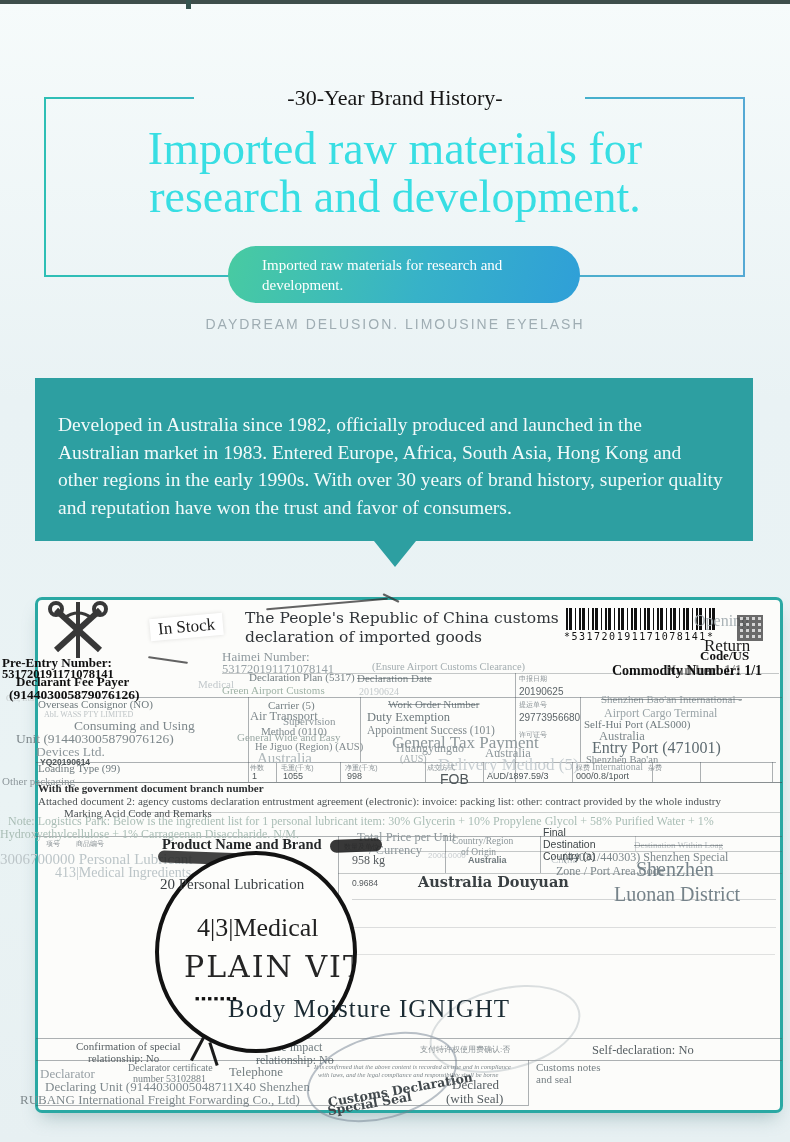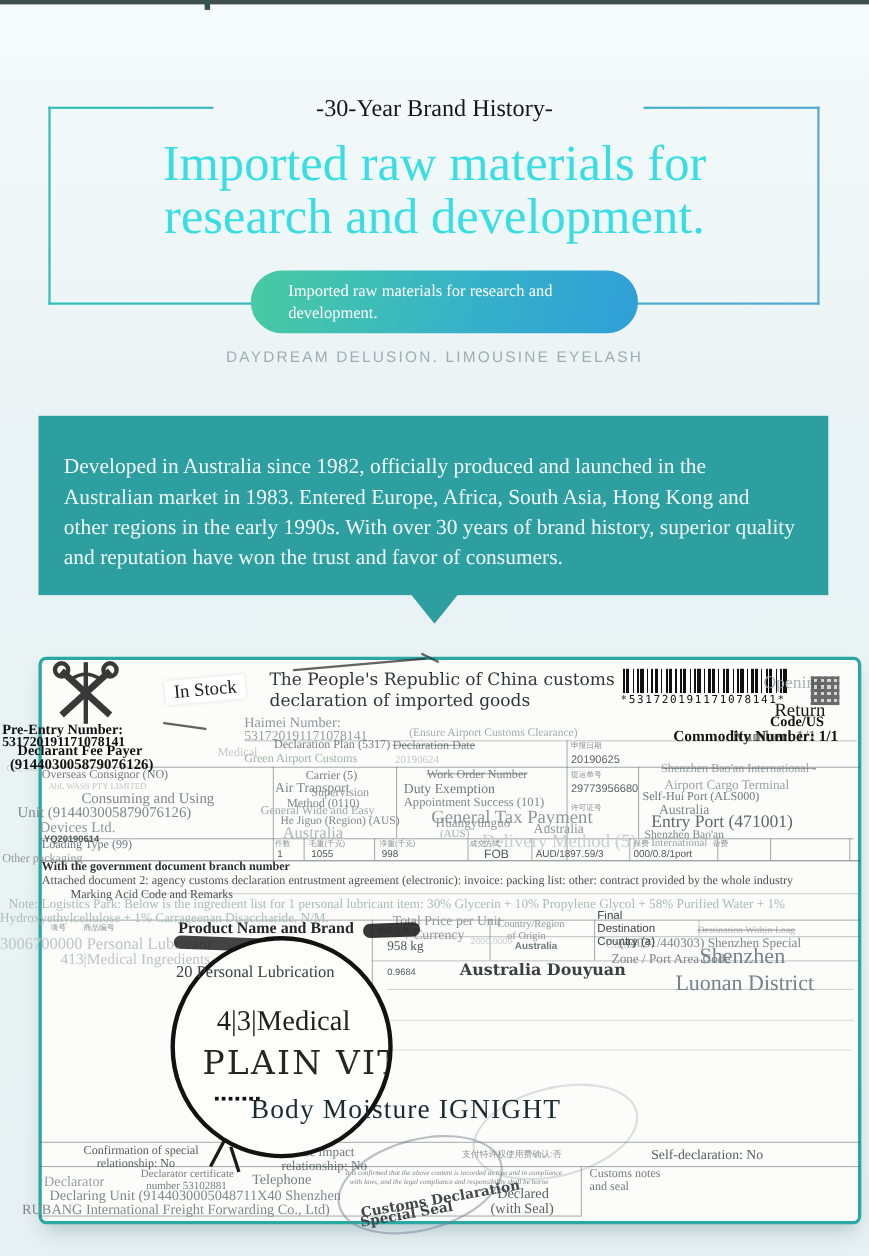--- a/index.html
+++ b/index.html
@@ -164,21 +164,21 @@
   <div class="t z2" style="left:604px;top:707px;font-size:12px;color:#9aa4a8;">Airport Cargo Terminal</div>
 
   <div class="t z1" style="left:6px;top:694px;font-size:8.5px;color:#c6cccd;">Co., Ltd</div>
   <div class="t z2" style="left:38px;top:699px;font-size:11px;color:#6f7a7e;">Overseas Consignor (NO)</div>
   <div class="t z1" style="left:44px;top:711px;font-size:8px;color:#bfc5c7;">AbL WASS PTY LIMITED</div>
   <div class="t z2" style="left:36px;top:719px;font-size:13.5px;color:#7e888c;padding-left:38px;">Consuming and Using</div>
   <div class="t z2" style="left:16px;top:732px;font-size:13.5px;color:#7e888c;">Unit (914403005879076126)</div>
   <div class="t z2" style="left:36px;top:745px;font-size:13.5px;color:#8d979b;">Devices Ltd.</div>
   <div class="t san b z3" style="left:40px;top:758px;font-size:8.5px;color:#4f575a;">YQ20190614</div>
 
-  <div class="t z2" style="left:254px;top:700px;font-size:11px;color:#747f83;padding-left:24px;">Carrier (5)</div>
+  <div class="t z2" style="left:244px;top:700px;font-size:11px;color:#747f83;padding-left:24px;">Carrier (5)</div>
   <div class="t z2" style="left:250px;top:710px;font-size:12.5px;color:#7e888c;">Air Transport</div>
   <div class="t z2" style="left:283px;top:716px;font-size:11px;color:#8d979b;">Supervision</div>
   <div class="t z2" style="left:261px;top:726px;font-size:11px;color:#7e888c;">Method (0110)</div>
   <div class="t z1" style="left:237px;top:732px;font-size:11px;color:#9aa8a4;text-align:center;">General Wide and Easy</div>
   <div class="t z2" style="left:255px;top:741px;font-size:10.5px;color:#7e888c;">He Jiguo (Region) (AUS)</div>
   <div class="t z1" style="left:257px;top:750px;font-size:15px;color:#aeb7ba;">Australia</div>
   <div class="t z2" style="left:367px;top:711px;font-size:12.5px;color:#6f7a7e;">Duty Exemption</div>
   <div class="t z2" style="left:367px;top:724px;font-size:11.5px;color:#7e888c;">Appointment Success (101)</div>
   <div class="t z2" style="left:392px;top:734px;font-size:17px;color:#8d979b;">General Tax Payment</div>
   <div class="t z2" style="left:396px;top:742px;font-size:12px;color:#8d979b;">Huangyunguo</div>
@@ -193,21 +193,21 @@
   <div class="t z2" style="left:38px;top:763px;font-size:11px;color:#6f7a7e;">Loading Type (99)</div>
   <div class="t z2" style="left:2px;top:776px;font-size:11px;color:#8d979b;">Other packaging</div>
 
   <div class="t san z2" style="left:250px;top:764px;font-size:7px;color:#8a9296;">件数</div>
   <div class="t san z2" style="left:252px;top:772px;font-size:9px;color:#4f575a;">1</div>
   <div class="t san z2" style="left:281px;top:764px;font-size:7px;color:#8a9296;">毛重(千克)</div>
   <div class="t san z2" style="left:283px;top:772px;font-size:9px;color:#4f575a;">1055</div>
   <div class="t san z2" style="left:345px;top:764px;font-size:7px;color:#8a9296;">净重(千克)</div>
   <div class="t san z2" style="left:347px;top:772px;font-size:9px;color:#4f575a;">998</div>
   <div class="t san z2" style="left:427px;top:764px;font-size:7px;color:#8a9296;">成交方式</div>
-  <div class="t san z2" style="left:428px;top:772px;font-size:11px;color:#4f575a;padding-left:12px;">FOB</div>
+  <div class="t san z2" style="left:428px;top:772px;font-size:14px;color:#4f575a;padding-left:12px;">FOB</div>
   <div class="t san z2" style="left:487px;top:772px;font-size:9px;color:#4f575a;">AUD/1897.59/3</div>
   <div class="t san z2" style="left:576px;top:764px;font-size:7px;color:#8a9296;">保费</div>
   <div class="t z2" style="left:592px;top:762px;font-size:10px;color:#9aa4a8;">International</div>
   <div class="t san z2" style="left:648px;top:764px;font-size:7px;color:#8a9296;">杂费</div>
   <div class="t san z2" style="left:576px;top:772px;font-size:9px;color:#4f575a;">000/0.8/1port</div>
 
   <div class="t b z3" style="left:38px;top:783px;font-size:11px;color:#2c2f31;">With the government document branch number</div>
   <div class="t z2" style="left:38px;top:796px;font-size:11px;color:#4c5255;">Attached document 2: agency customs declaration entrustment agreement (electronic): invoice: packing list: other: contract provided by the whole industry</div>
   <div class="t z2" style="left:64px;top:808px;font-size:11px;color:#4c5255;">Marking Acid Code and Remarks</div>
   <div class="t z2" style="left:8px;top:815px;font-size:12px;color:#a9bdb5;">Note: Logistics Park: Below is the ingredient list for 1 personal lubricant item: 30% Glycerin + 10% Propylene Glycol + 58% Purified Water + 1%</div>

